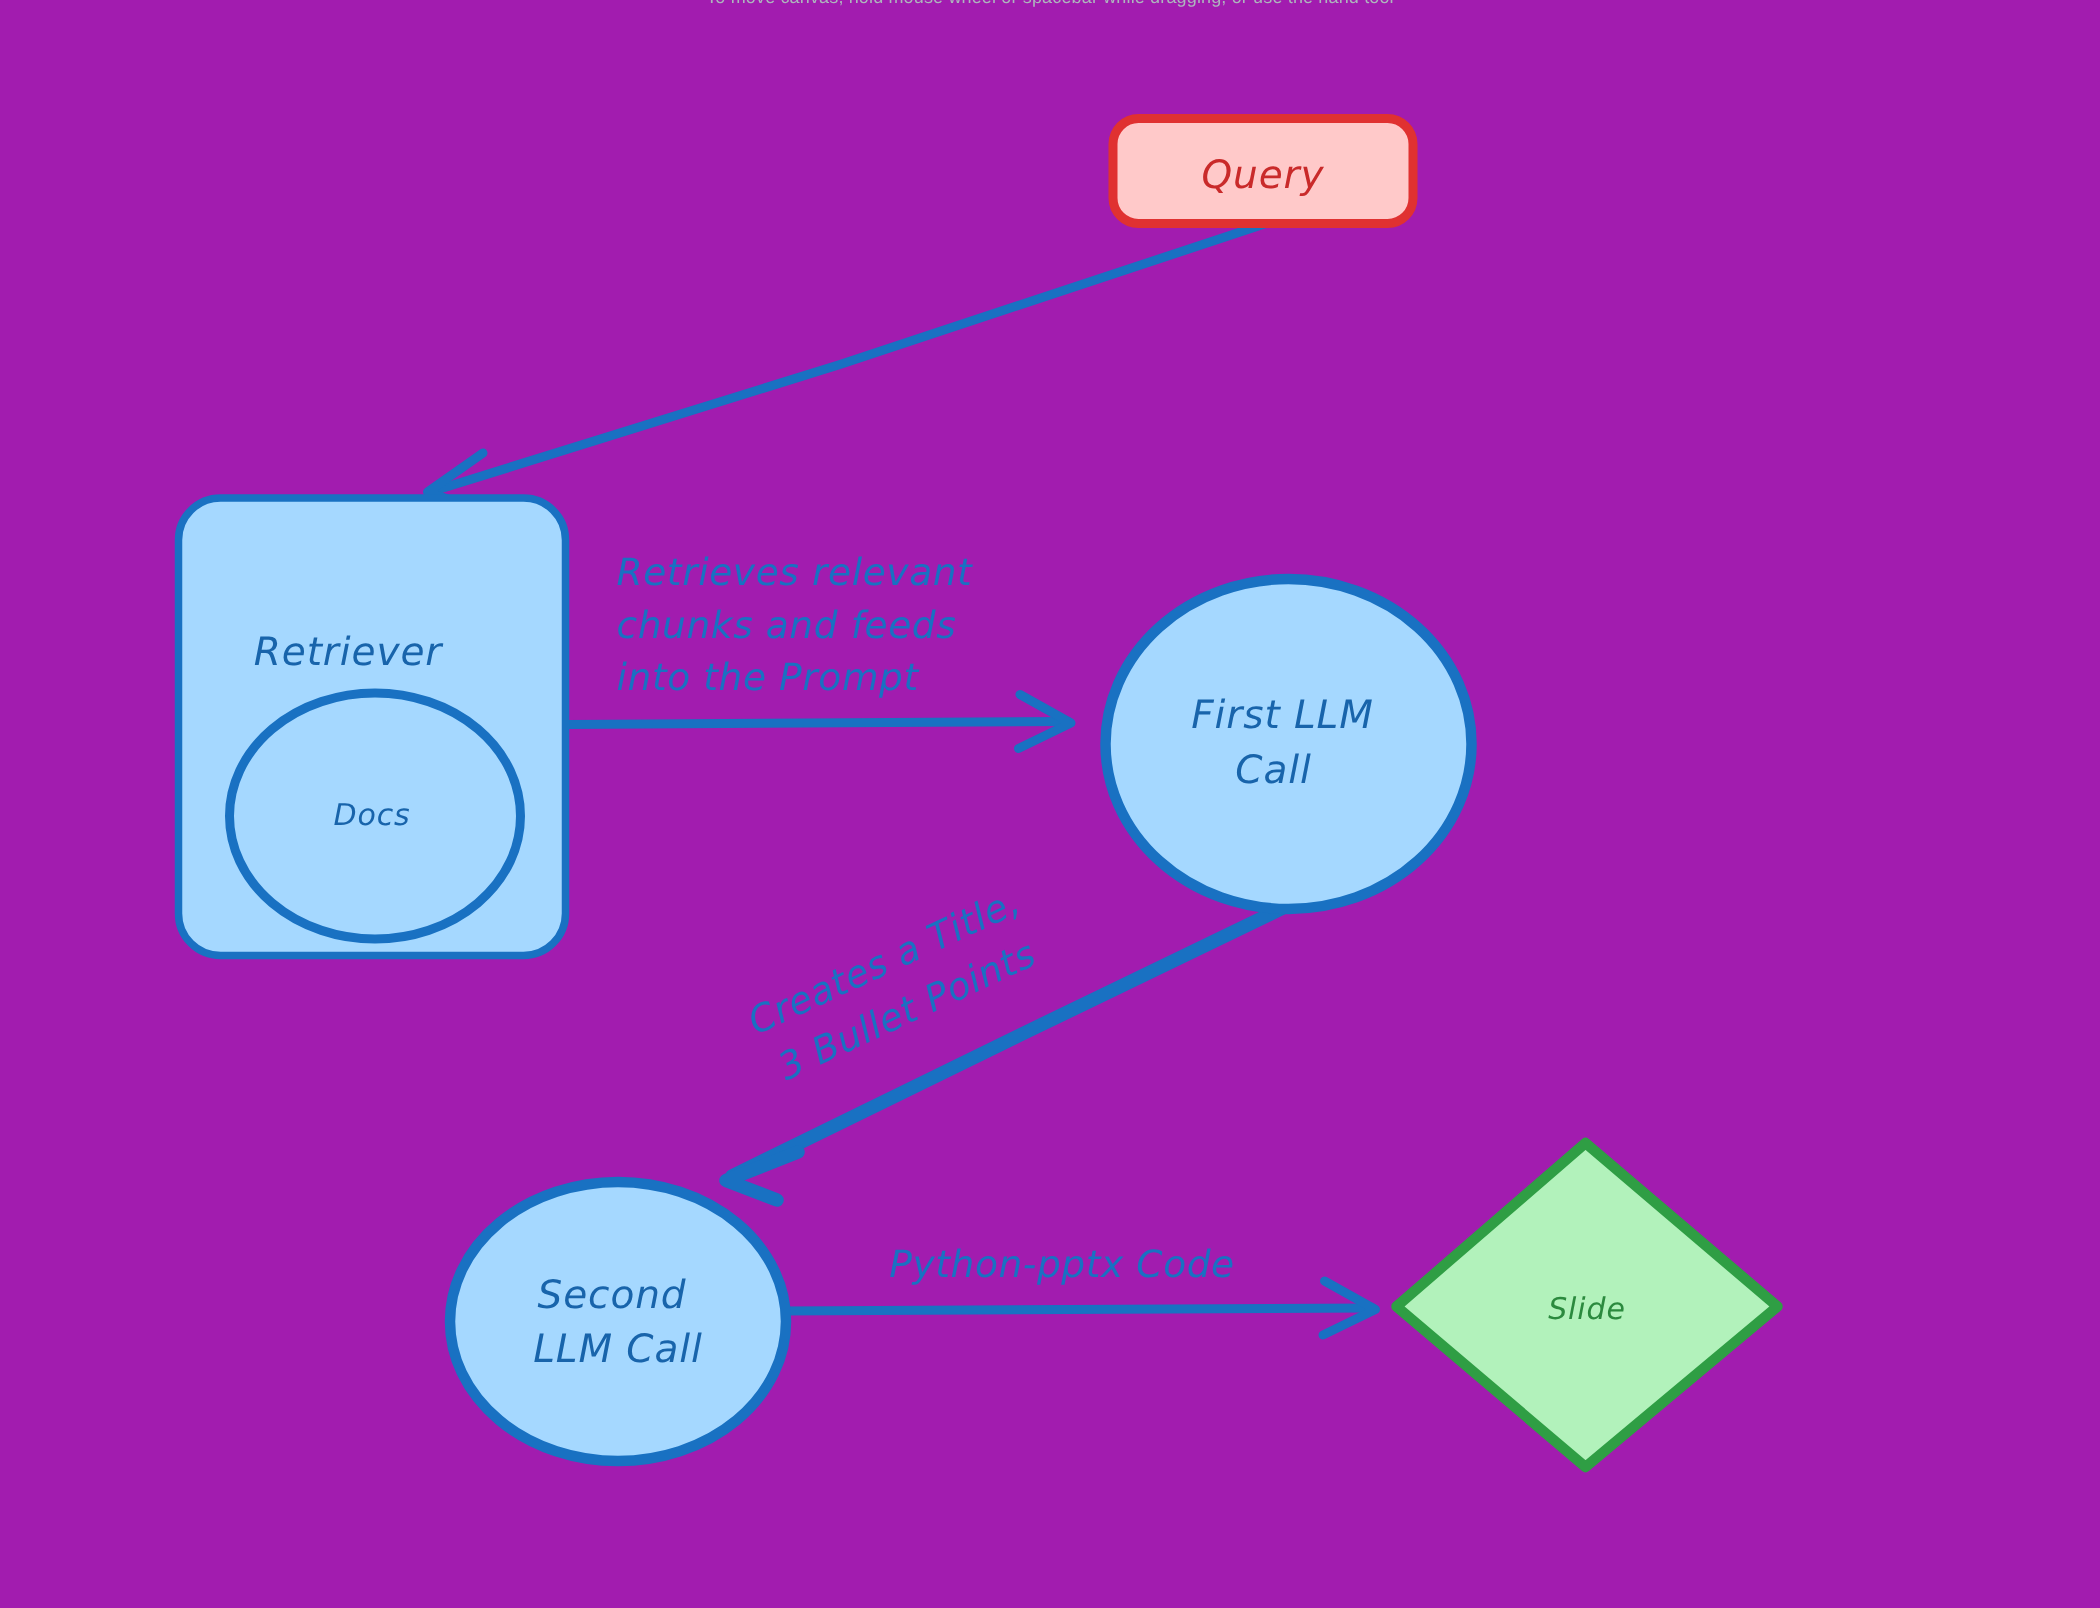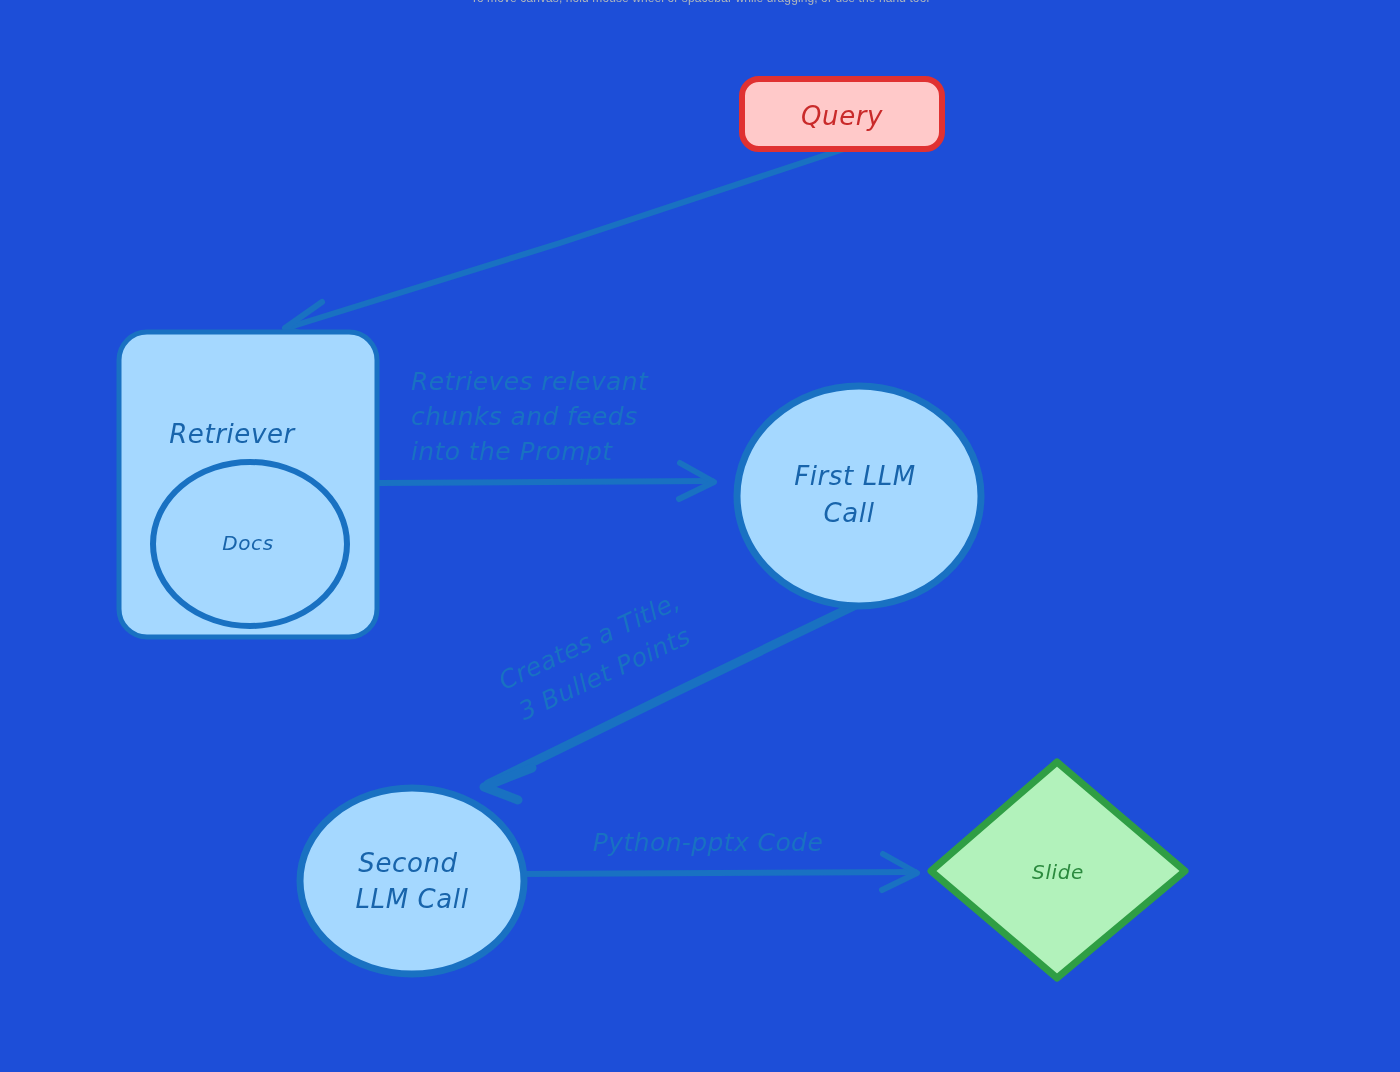--- a/index.html
+++ b/index.html
@@ -10,21 +10,21 @@
   body {
     width: 1400px;
     height: 1072px;
     overflow: hidden;
     font-family: "DejaVu Sans", sans-serif;
   }
   #canvas-root {
     position: relative;
     width: 1400px;
     height: 1072px;
-    background: #1d4ed8;
+    background: #a21caf;
   }
   .hint-bar {
     position: absolute;
     top: -9px;
     left: 0;
     width: 1400px;
     text-align: center;
     font-family: "Liberation Sans", sans-serif;
     font-size: 12px;
     color: #adb5bd;

